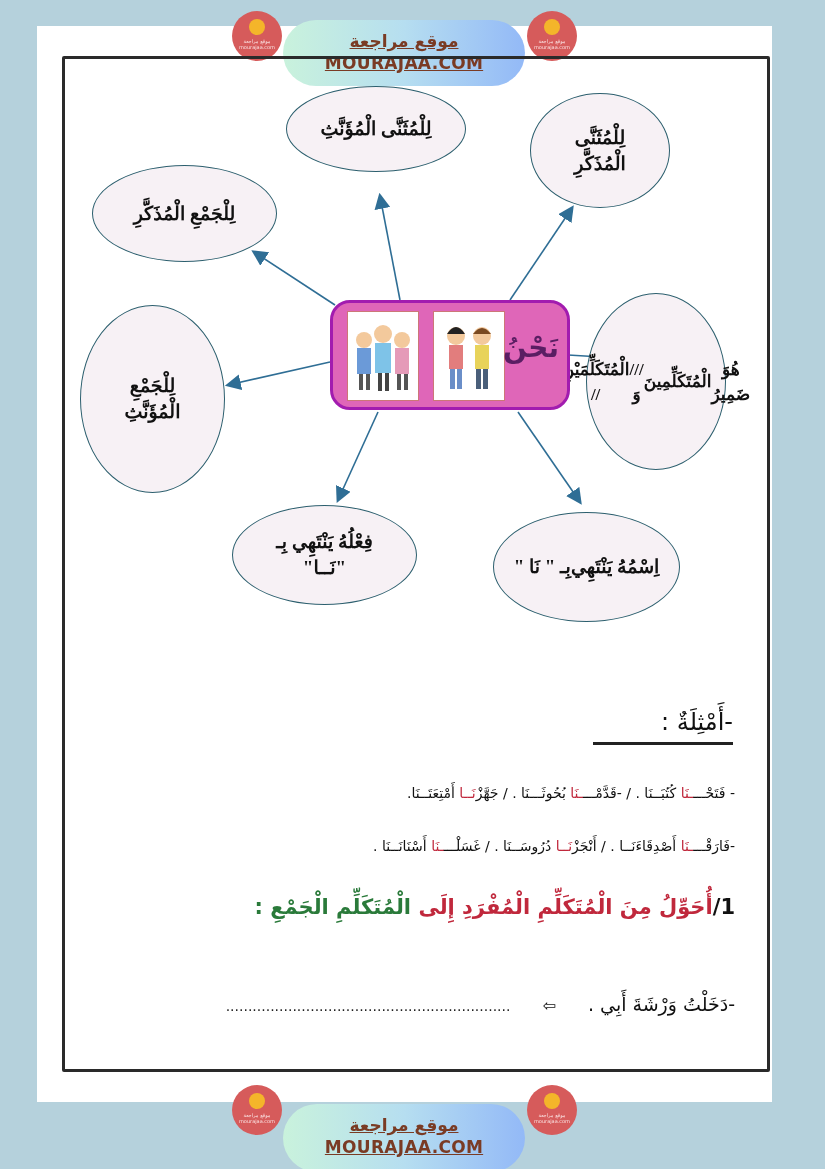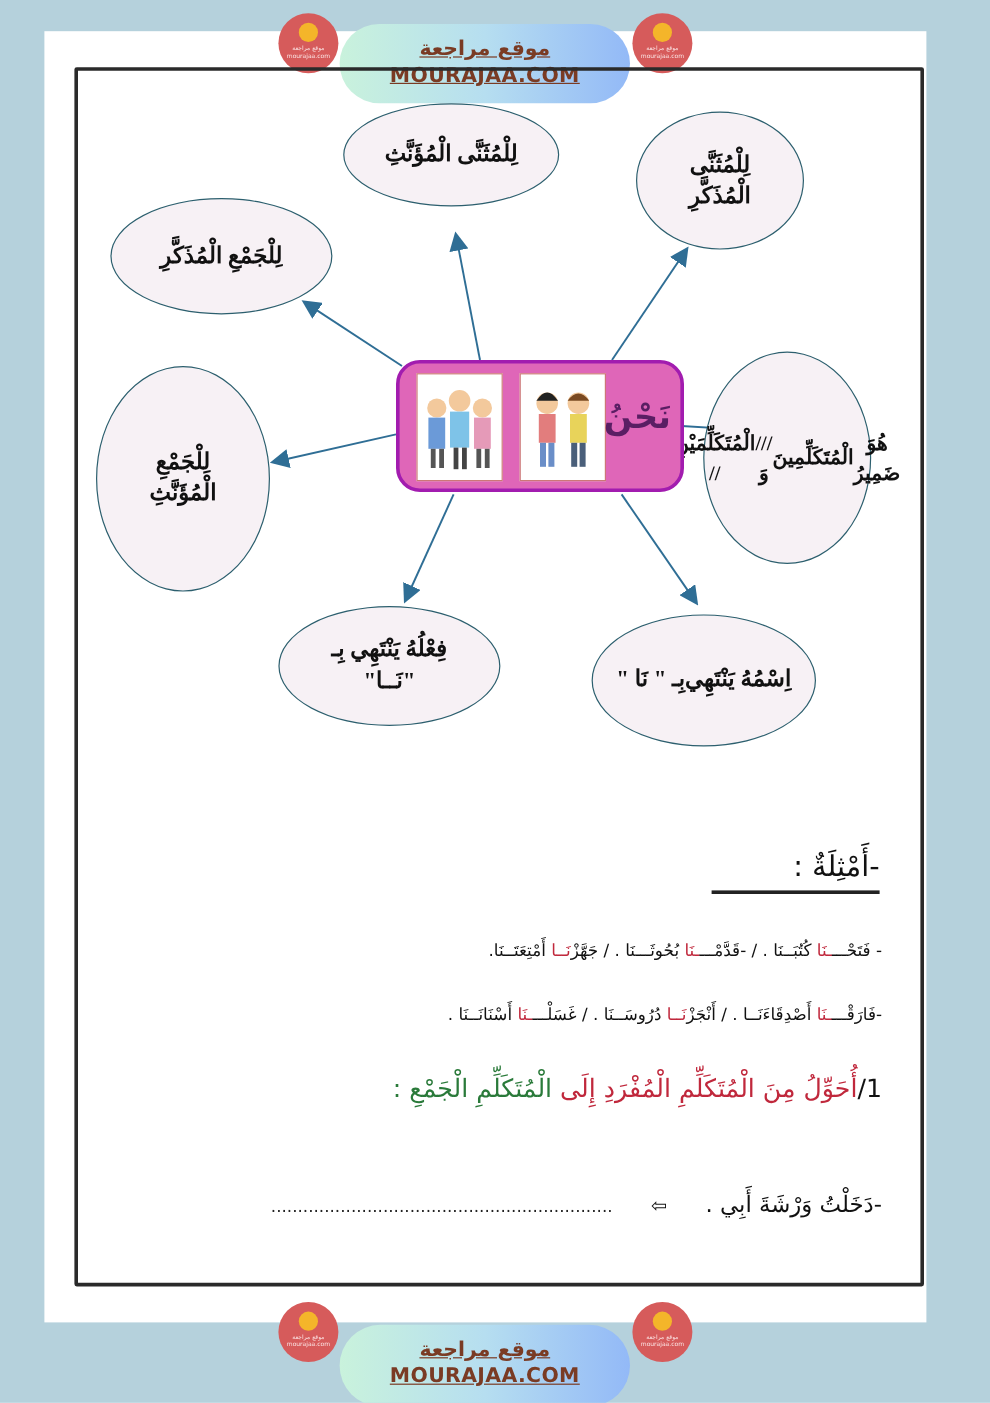--- a/index.html
+++ b/index.html
@@ -15,21 +15,21 @@
   .bubble{position:absolute;border:1.6px solid #2c5f6e;border-radius:50%;background:#f7f1f5;display:flex;align-items:center;justify-content:center;text-align:center;font-weight:bold;color:#111;direction:rtl;font-size:19px;line-height:26px;box-sizing:border-box;font-family:Liberation Serif, serif;}
   .center-box{position:absolute;left:330px;top:300px;width:240px;height:110px;background:#df66b8;border:3px solid #a21caf;border-radius:20px;box-sizing:border-box;}
   .pic{position:absolute;top:8px;width:70px;height:88px;background:#fff;border:1px solid #c77;}
   .nahnu{position:absolute;right:8px;top:28px;font-size:28px;color:#5a1e63;font-weight:bold;direction:rtl;}
   svg.arrows{position:absolute;left:0;top:0;}
   .ex-title{position:absolute;right:92px;top:708px;font-size:24px;font-weight:normal;direction:rtl;color:#111;}
   .ex-line{position:absolute;right:92px;top:742px;width:140px;height:3px;background:#222;}
   .row{position:absolute;right:90px;font-size:14px;font-weight:normal;direction:rtl;color:#111;white-space:nowrap;}
   .red{color:#c0283c;}
   .green{color:#2a7a3a;}
-  .q{position:absolute;right:90px;top:895px;font-size:21px;font-weight:normal;direction:rtl;white-space:nowrap;}
+  .q{position:absolute;right:90px;top:895px;font-size:21px;font-weight:bold;direction:rtl;white-space:nowrap;}
   .dots{color:#222;letter-spacing:1px;}
 </style>
 </head>
 <body>
 
 <div class="sheet"></div>
 
 <div class="badge" style="left:232px;top:11px;">
   <div class="dot"></div>
   <div class="txt">موقع مراجعة mourajaa.com</div>

